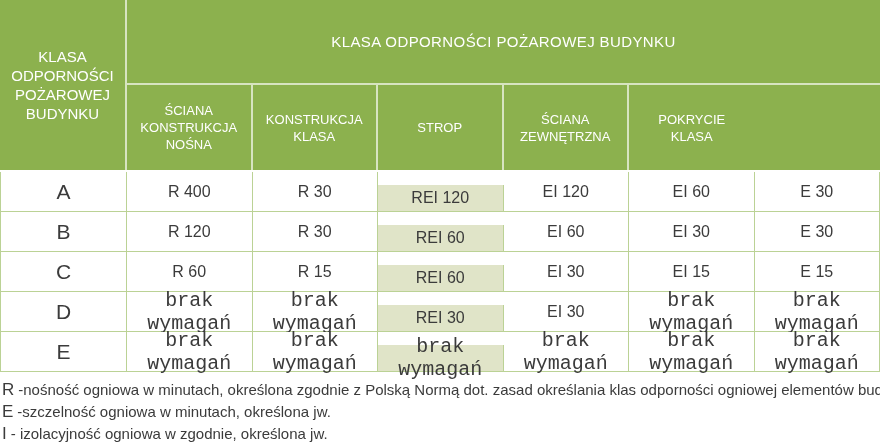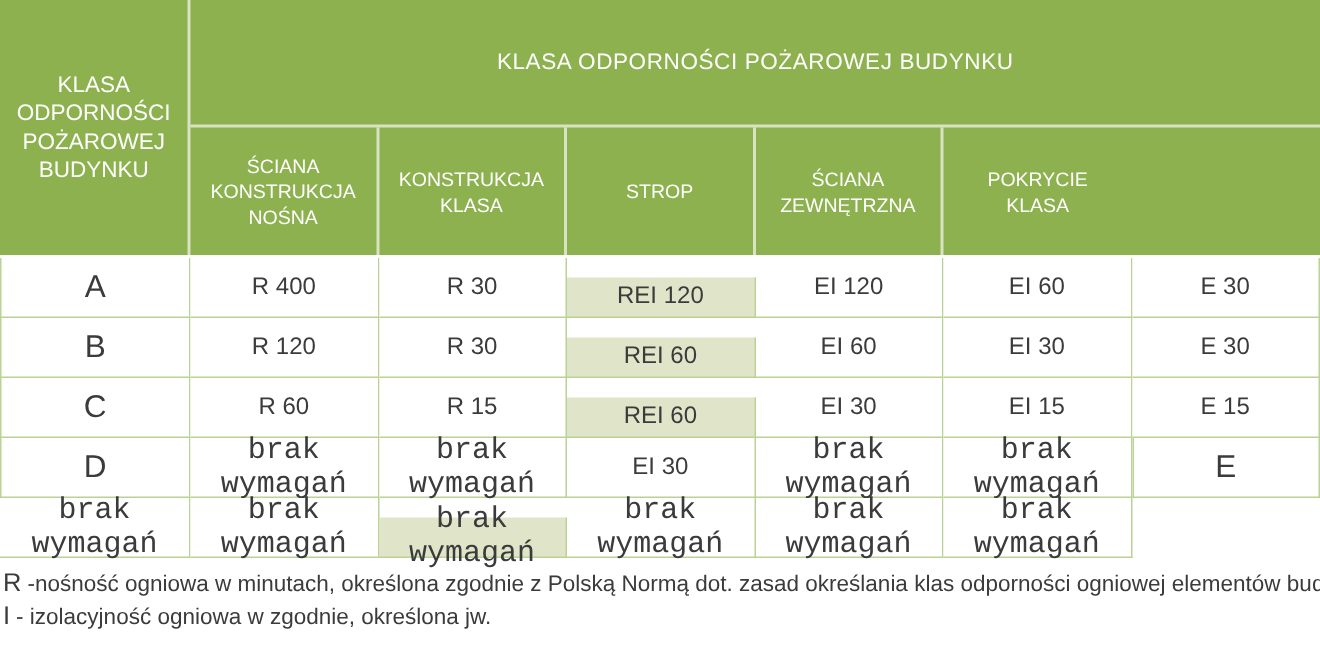--- a/index.html
+++ b/index.html
@@ -115,32 +115,34 @@
     <div class="cell">R 60</div>
     <div class="cell">R 15</div>
     <div class="cell strop">REI 60</div>
     <div class="cell">EI 30</div>
     <div class="cell">EI 15</div>
     <div class="cell">E 15</div>
 
     <div class="cell first klass">D</div>
     <div class="cell none">brak wymagań</div>
     <div class="cell none">brak wymagań</div>
+    <div class="cell strop">REI 30</div>
     <div class="cell">EI 30</div>
     <div class="cell none">brak wymagań</div>
     <div class="cell none">brak wymagań</div>
 
     <div class="cell first klass">E</div>
     <div class="cell none">brak wymagań</div>
     <div class="cell none">brak wymagań</div>
     <div class="cell strop none">brak wymagań</div>
     <div class="cell none">brak wymagań</div>
     <div class="cell none">brak wymagań</div>
     <div class="cell none">brak wymagań</div>
 
   </div>
 
   <div class="footnotes">
     <div class="fn"><span class="fl">R</span><span>-nośność ogniowa w minutach, określona zgodnie z Polską Normą dot. zasad określania klas odporności ogniowej elementów budynku</span></div>
+    <div class="fn"><span class="fl">E</span><span>-szczelność ogniowa w minutach, określona jw.</span></div>
     <div class="fn"><span class="fl">I</span><span>- izolacyjność ogniowa w zgodnie, określona jw.</span></div>
   </div>
 
 </div>
 
 </body></html>

